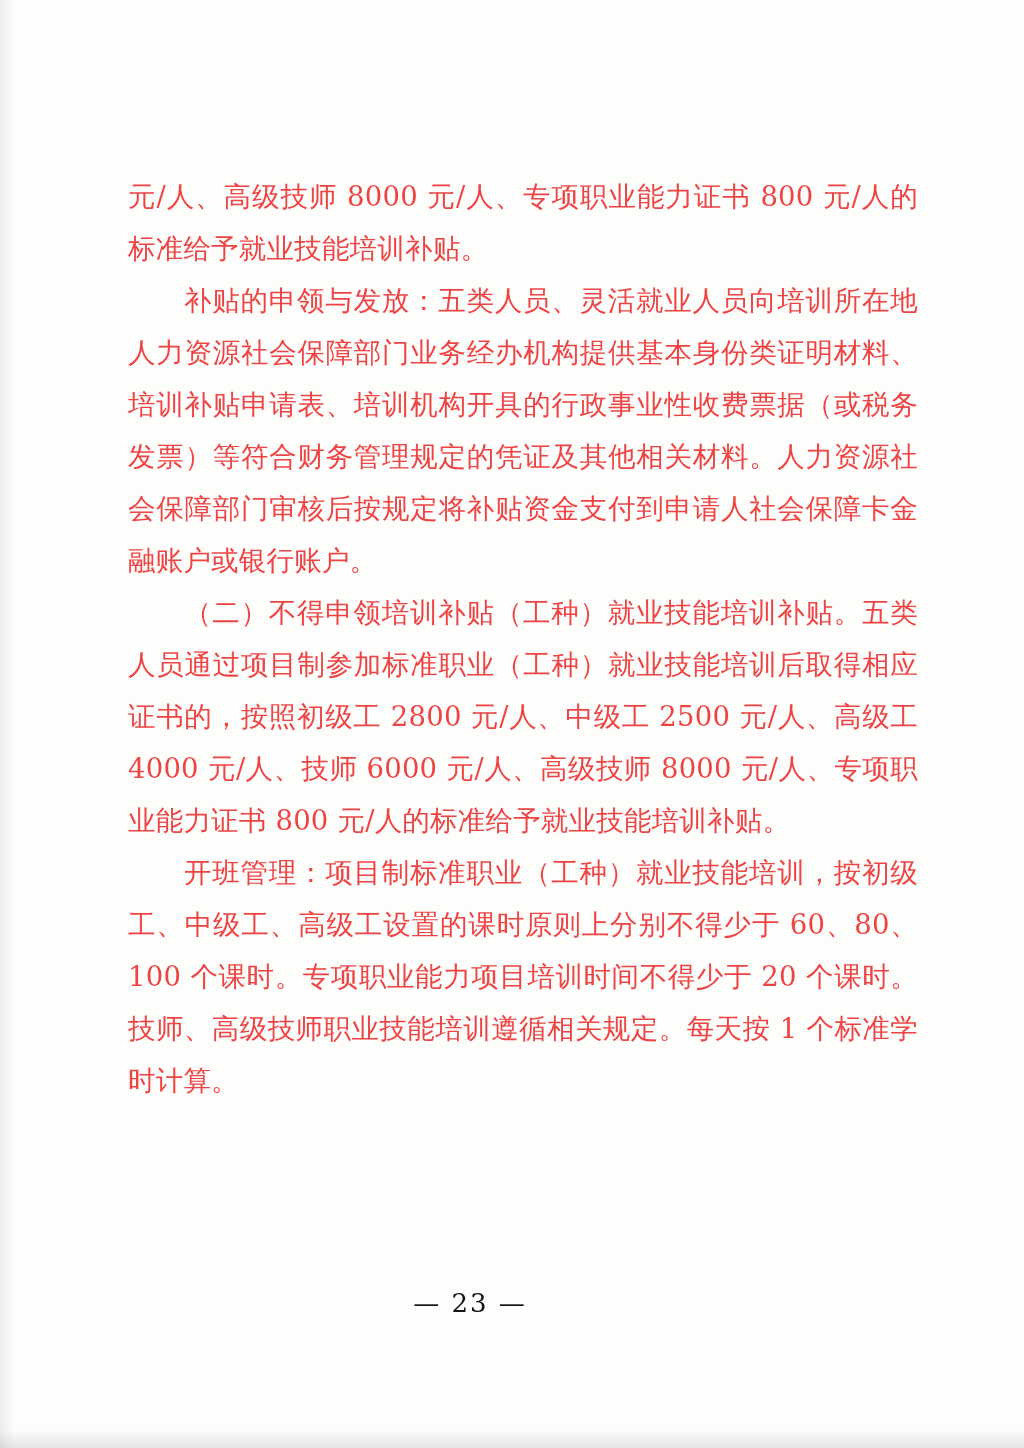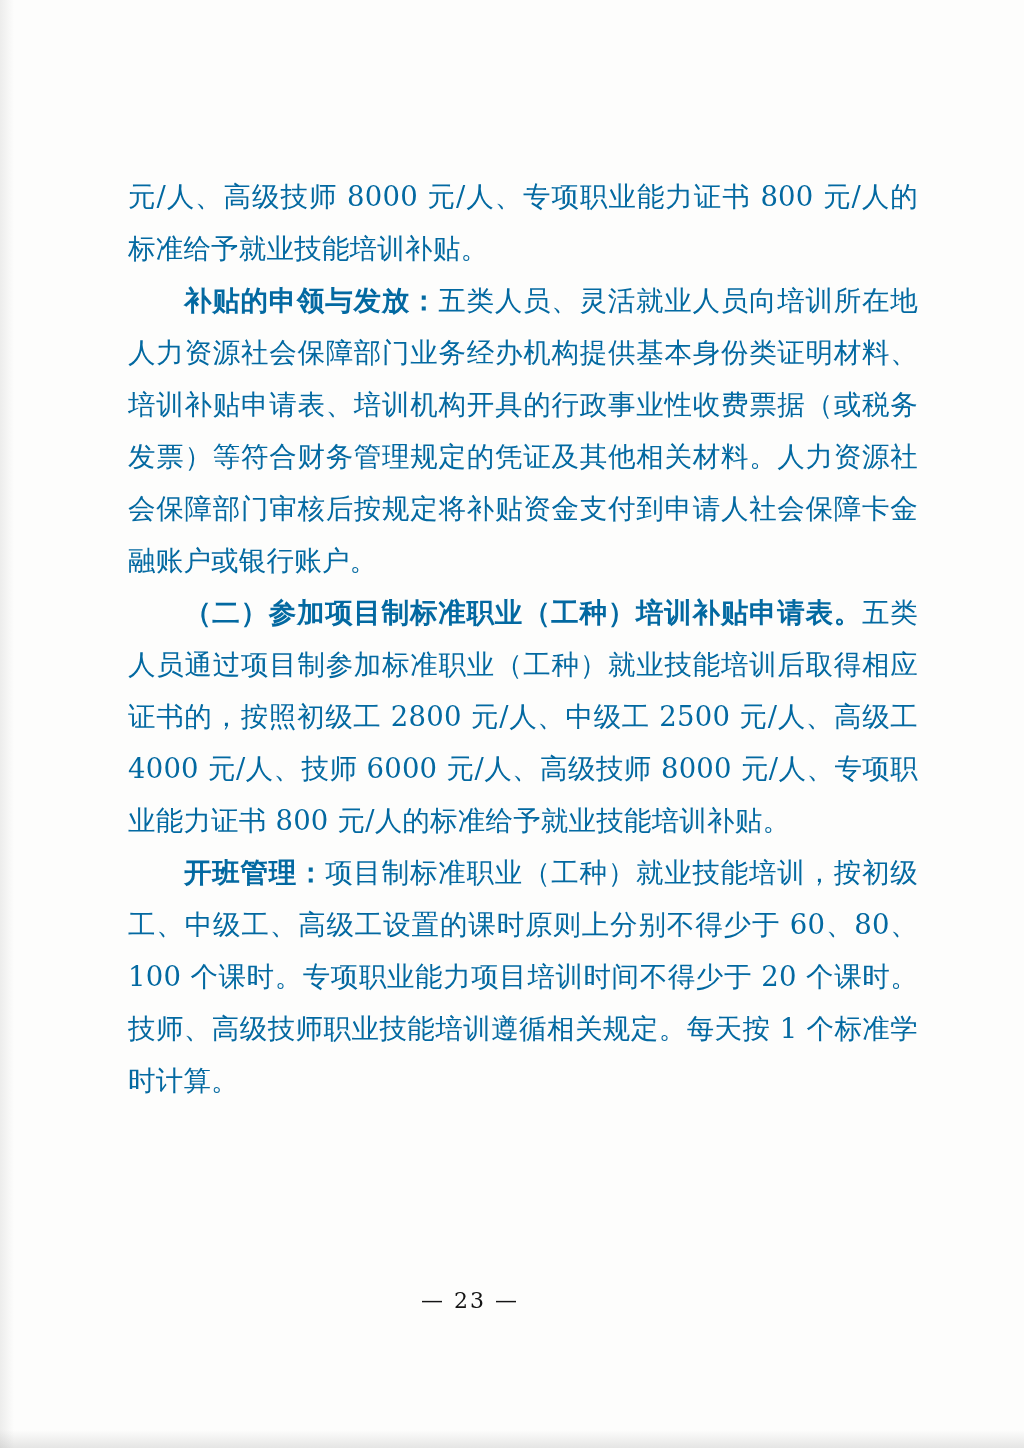--- a/index.html
+++ b/index.html
@@ -28,36 +28,36 @@
     top: 170px;
     width: 790px;
   }
   p {
     margin: 0;
     font-size: 27.5px;
     line-height: 52px;
     text-align: justify;
     text-justify: inter-ideograph;
     letter-spacing: 0.2px;
-    color: #0369a1;
+    color: #ef4444;
   }
   p.indent {
     text-indent: 56px;
   }
   .lead {
-    font-weight: bold;
+    font-weight: normal;
     margin-top: 40px;
   }
   .page-number {
     position: absolute;
     left: 0;
     top: 1288px;
     width: 1000px;
     text-align: center;
-    font-size: 22px;
+    font-size: 26px;
     color: #141414;
     letter-spacing: 2px;
     padding-right: 60px;
     box-sizing: border-box;
   }
   .edge-shadow {
     position: absolute;
     left: 0;
     top: 1430px;
     width: 1024px;
@@ -81,21 +81,21 @@
 
     <p>
       <span>元/人、高级技师 8000 元/人、专项职业能力证书 800 元/人的标准给予就业技能培训补贴。</span>
     </p>
 
     <p class="indent">
       <span class="lead">补贴的申领与发放：</span><span>五类人员、灵活就业人员向培训所在地人力资源社会保障部门业务经办机构提供基本身份类证明材料、培训补贴申请表、培训机构开具的行政事业性收费票据（或税务发票）等符合财务管理规定的凭证及其他相关材料。人力资源社会保障部门审核后按规定将补贴资金支付到申请人社会保障卡金融账户或银行账户。</span>
     </p>
 
     <p class="indent">
-      <span class="lead">（二）参加项目制标准职业（工种）培训补贴申请表。</span><span>五类人员通过项目制参加标准职业（工种）就业技能培训后取得相应证书的，按照初级工 2800 元/人、中级工 2500 元/人、高级工 4000 元/人、技师 6000 元/人、高级技师 8000 元/人、专项职业能力证书 800 元/人的标准给予就业技能培训补贴。</span>
+      <span class="lead">（二）不得申领培训补贴（工种）就业技能培训补贴。</span><span>五类人员通过项目制参加标准职业（工种）就业技能培训后取得相应证书的，按照初级工 2800 元/人、中级工 2500 元/人、高级工 4000 元/人、技师 6000 元/人、高级技师 8000 元/人、专项职业能力证书 800 元/人的标准给予就业技能培训补贴。</span>
     </p>
 
 
     <p class="indent">
       <span class="lead">开班管理：</span><span>项目制标准职业（工种）就业技能培训，按初级工、中级工、高级工设置的课时原则上分别不得少于 60、80、100 个课时。专项职业能力项目培训时间不得少于 20 个课时。技师、高级技师职业技能培训遵循相关规定。每天按 1 个标准学时计算。</span>
     </p>
 
   </div>
 
   <div class="page-number">— 23 —</div>

